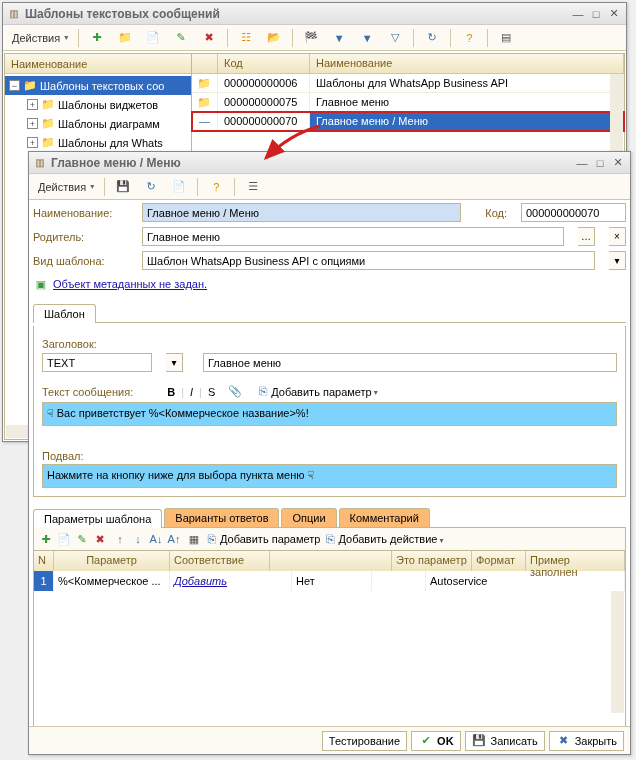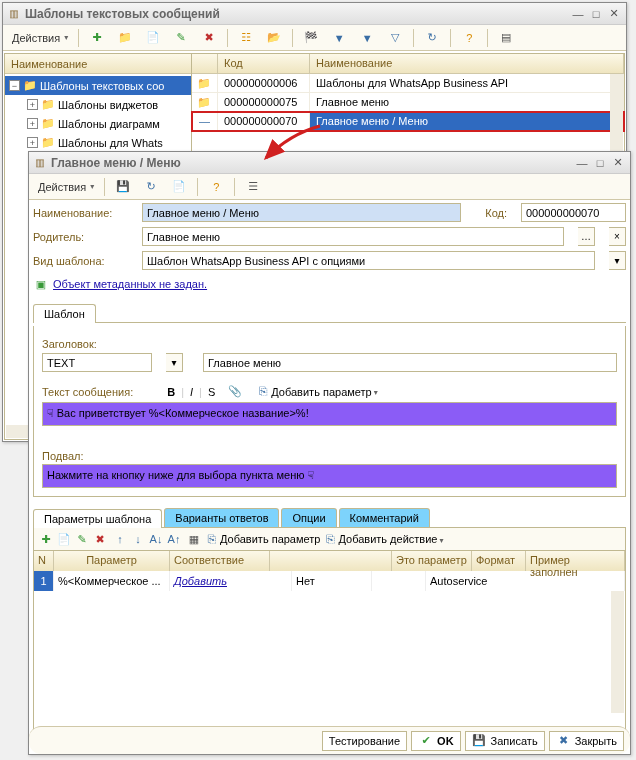--- a/index.html
+++ b/index.html
@@ -48,39 +48,39 @@
 .form{position:absolute;left:4px;top:50px;right:4px;bottom:30px;display:flex;flex-direction:column;gap:3px;}
 .frow{display:flex;align-items:center;gap:14px; min-height:21px;}
 .flabel{width:95px;color:#7b5f1f;}
 .finput{flex:1;height:19px;border:1px solid #c0b890;background:#fff;padding:0 4px;display:flex;align-items:center;}
 .finput.sel{background:#cfe0f5;}
 .fbtn{width:17px;height:19px;border:1px solid #c0b890;border-left:none;display:inline-flex;align-items:center;justify-content:center;cursor:pointer;background:#fcfaf2;font-size:10px;}
 .link{color:#1a0dab;text-decoration:underline;cursor:pointer;}
 .hint-row{display:flex;align-items:center;gap:4px;padding:2px 0;}
 
 .tabs{display:flex;margin-top:6px;border-bottom:1px solid #c0b890;}
-.tab{padding:3px 10px;border:1px solid #c0b890;border-bottom:none;margin-right:2px;background:#7dd3fc;cursor:pointer;border-radius:3px 3px 0 0;}
+.tab{padding:3px 10px;border:1px solid #c0b890;border-bottom:none;margin-right:2px;background:#fdba74;cursor:pointer;border-radius:3px 3px 0 0;}
 .tab.active{background:#fff;position:relative;top:1px;}
 .tabbody{border:1px solid #c0b890;border-top:none;padding:8px;background:#fff;flex:0 0 auto;}
 
 .sect-label{color:#7b5f1f;margin:4px 0 2px;}
-.txtarea{border:1px solid #c0b890;min-height:24px;padding:4px;background:#8b5cf6;}
+.txtarea{border:1px solid #c0b890;min-height:24px;padding:4px;background:#7dd3fc;}
 
 .tabs2-wrap{margin-top:8px;}
 .tabs2{display:flex;border-bottom:1px solid #c0b890;}
 .tb2-toolbar{display:flex;align-items:center;gap:2px;padding:3px 4px;border:1px solid #c0b890;border-top:none;background:#fcfaf2;}
 .ptable{border:1px solid #c0b890;border-top:none;}
 .phead{display:flex;background:linear-gradient(#fcf8e8,#efe5c0);height:20px;}
 .phead .pc{border-right:1px solid #d0c8a8;padding:3px 4px;color:#7b5f1f;cursor:pointer;}
 .prow{display:flex;height:20px;align-items:center;}
 .prow .pc{border-right:1px solid #eee;padding:0 4px;height:100%;display:flex;align-items:center;overflow:hidden;}
 .pc.n{width:20px;background:#2f6ac0;color:#fff;justify-content:center;} 
 .pc.p1{width:116px;text-align:center;} .pc.p2{width:100px;background:#ffe680;} .pc.p3{width:122px;} .pc.p4{width:80px;} .pc.p5{width:54px;} .pc.p6{flex:1;}
 
-.footer{position:absolute;left:0;right:0;bottom:0;height:28px;border-top:1px solid #d0c8a8;background:#fcfaf2;display:flex;align-items:center;justify-content:flex-end;padding:0 6px;gap:4px;border-radius:12px;}
+.footer{position:absolute;left:0;right:0;bottom:0;height:28px;border-top:1px solid #d0c8a8;background:#fcfaf2;display:flex;align-items:center;justify-content:flex-end;padding:0 6px;gap:4px;}
 .fbutton{height:20px;padding:0 6px;border:1px solid #c0b890;background:#fff;display:inline-flex;align-items:center;gap:3px;cursor:pointer;}
 
 .scrollhint{position:absolute;right:1px;top:20px;bottom:18px;width:13px;background:#f0ece0;}
 .scrollhint-h{position:absolute;left:1px;right:14px;bottom:1px;height:13px;background:#f0ece0;}
 </style>
 </head>
 <body>
 
 <div class="window win1">
   <div class="titlebar">

